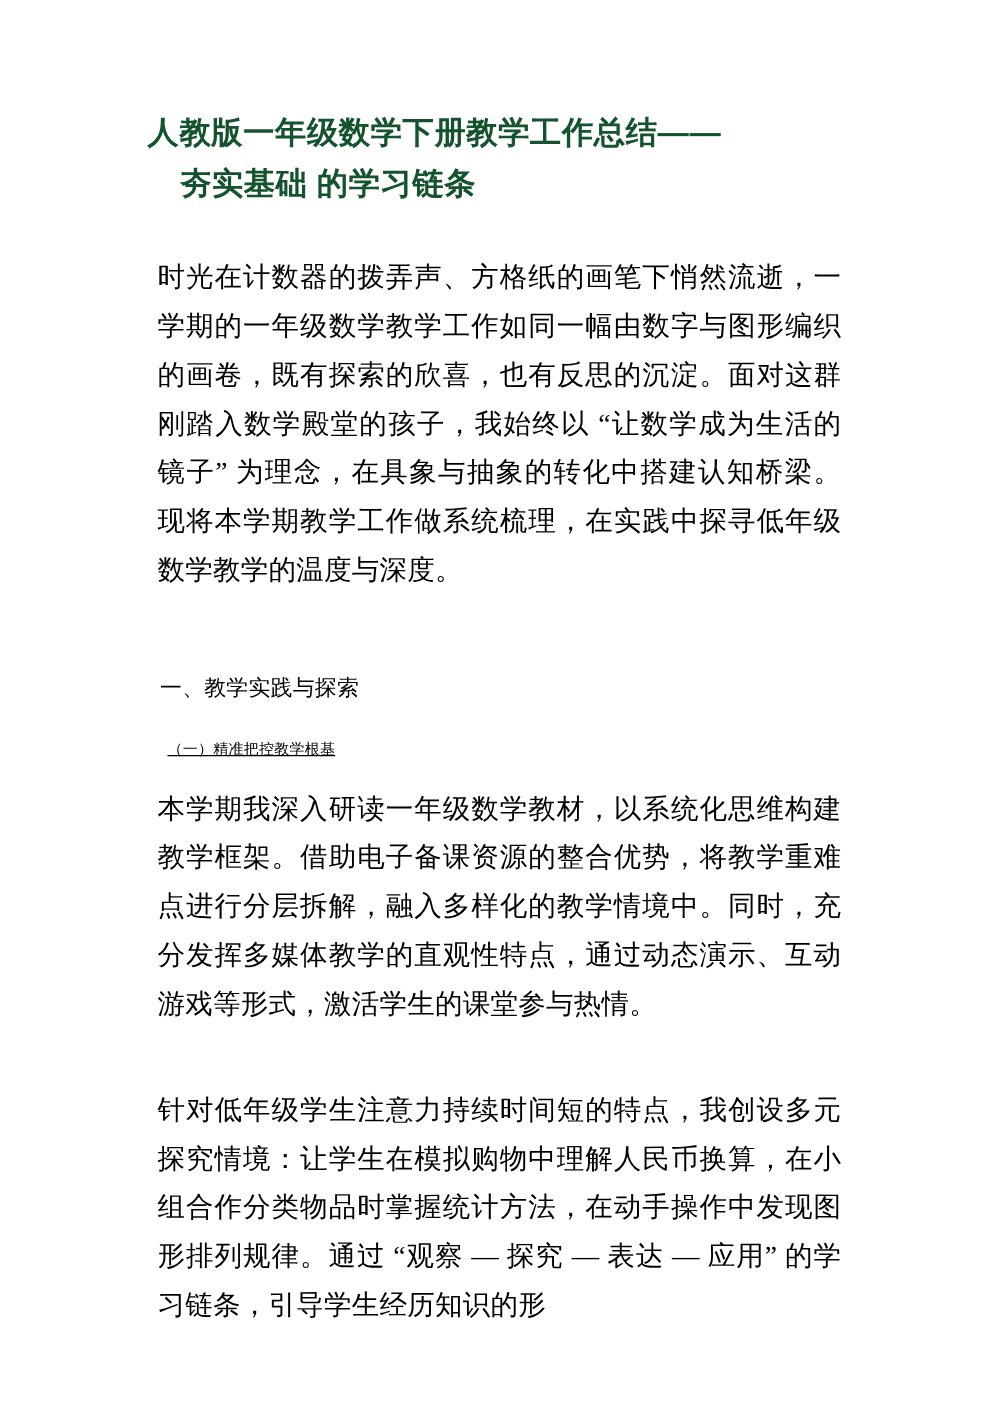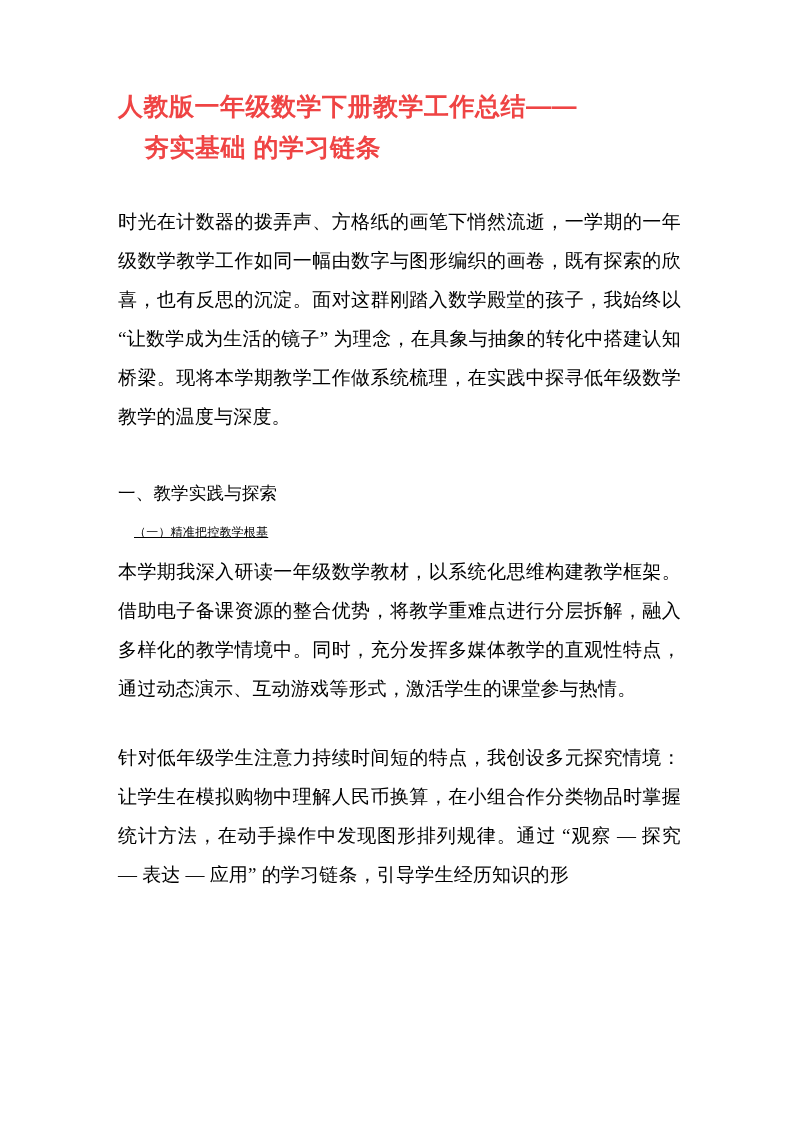--- a/index.html
+++ b/index.html
@@ -22,40 +22,40 @@
     position: relative;
   }
   .doc-title {
     font-family: "Liberation Sans", "DejaVu Sans", sans-serif;
     font-weight: bold;
     font-size: 25px;
     line-height: 41px;
     letter-spacing: 0.5px;
     margin: 0 0 34px 0;
     text-align: left;
-    color: #ef4444;
+    color: #14532d;
   }
   .doc-title .title-line2 {
     display: block;
     padding-left: 26px;
   }
   p.body-par {
-    font-size: 19px;
+    font-size: 22px;
     line-height: 39px;
-    margin: 0;
+    margin: 8px;
     text-align: justify;
     text-justify: inter-ideograph;
     letter-spacing: 0.2px;
   }
   .spacer-lg { height: 38px; }
   .spacer-md { height: 30px; }
   .heading-1 {
     font-size: 17.5px;
     line-height: 39px;
-    margin: 0;
+    margin: 10px;
     letter-spacing: 0.2px;
   }
   .heading-2 {
     font-size: 12px;
     line-height: 39px;
     margin: 0;
     padding-left: 16px;
     letter-spacing: 0.2px;
     text-decoration: underline;
   }

